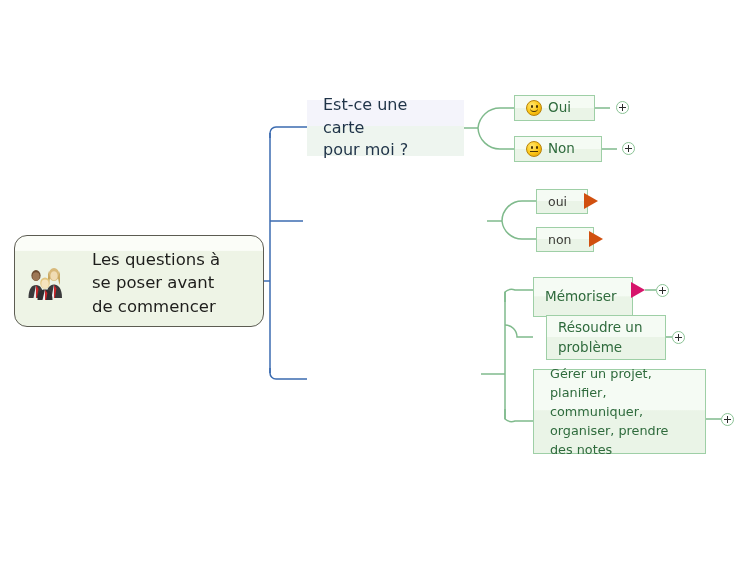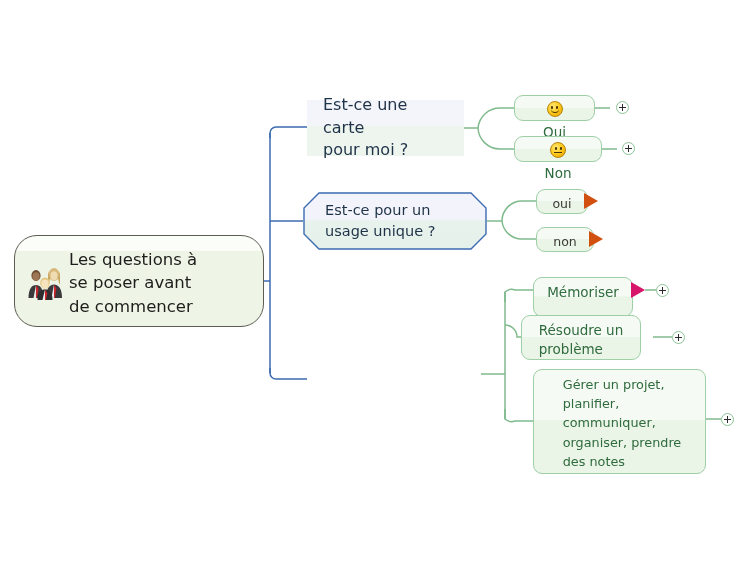--- a/index.html
+++ b/index.html
@@ -35,26 +35,26 @@
     z-index: 3;
   }
   .node .txt {
     white-space: pre-line;
     line-height: 1.42;
   }
 
   
   .root {
     border: 1.6px solid #5c5c52;
-    border-radius: 23px;
+    border-radius: 13px;
     background: linear-gradient(to bottom,
                 #fbfdf8 0%, #fbfdf8 16%,
                 #eef4e6 17%, #eef4e6 100%);
     padding: 10px 14px 6px 10px;
-    gap: 4px;
+    gap: 27px;
   }
   .root .txt {
     color: #1d1d1b;
     font-size: 16.5px;
   }
 
   
   .tile {
     background: linear-gradient(to bottom,
                 #f4f4fb 0%, #f4f4fb 46%,
@@ -80,27 +80,26 @@
     position: relative;
     z-index: 1;
     color: #1f3348;
     font-size: 14.5px;
     padding: 8px 22px;
   }
 
   
   .leaf {
     border: 1.3px solid #9ecfa6;
-    border-radius: 9px;
+    border-radius: 0;
     background: linear-gradient(to bottom,
                 #f5fbf4 0%, #f5fbf4 48%,
                 #eaf4e7 49%, #eaf4e7 100%);
     padding: 5px 11px;
     gap: 6px;
-    flex-direction: column;
   }
   .leaf .txt {
     color: #2f6b3d;
     font-size: 13.5px;
   }
   .leaf.small .txt {
     font-size: 12.5px;
     color: #3a3a35;
   }
   .leaf.big .txt {
@@ -282,60 +281,45 @@
   <div class="node leaf" style="left:514px; top:136px; width:88px; height:26px;">
     <span class="emoji">
       <i class="eye l"></i>
         <i class="eye r"></i>
         <i class="flat"></i>
     </span>
     <span class="txt">Non</span>
   </div>
   <span class="plus" style="left:622px; top:142px;"></span>
 
-  <div class="node hex" style="left:303px; top:192px; width:184px; height:58px;">
-    <svg class="hexbg" viewBox="0 0 184 58" preserveAspectRatio="none" xmlns="http://www.w3.org/2000/svg">
-      <defs>
-        <linearGradient id="hexgrad" x1="0" y1="0" x2="0" y2="1">
-          <stop offset="0%" stop-color="#f3f4fb"></stop>
-          <stop offset="48%" stop-color="#f3f4fb"></stop>
-          <stop offset="49%" stop-color="#e9f3ee"></stop>
-          <stop offset="100%" stop-color="#e4f0ea"></stop>
-        </linearGradient>
-      </defs>
-      <polygon points="16,1 168,1 183,16 183,42 168,57 16,57 1,42 1,16" fill="url(#hexgrad)" stroke="#3b6bb0" stroke-width="1.4"></polygon>
-    </svg>
-    <span class="txt">Est-ce pour un
-usage unique ?</span>
-  </div>
 
   <div class="node leaf small" style="left:536px; top:189px; width:52px; height:25px;">
     <span class="txt">oui</span>
   </div>
   <span class="arrow orange" style="left:584px; top:193px;"></span>
 
   <div class="node leaf small" style="left:536px; top:227px; width:58px; height:25px;">
     <span class="txt">non</span>
   </div>
   <span class="arrow orange" style="left:589px; top:231px;"></span>
 
 
   <div class="node leaf" style="left:533px; top:277px; width:100px; height:40px;">
     <span class="txt">Mémoriser</span>
   </div>
   <span class="arrow crimson" style="left:631px; top:282px;"></span>
   <span class="plus" style="left:656px; top:284px;"></span>
 
-  <div class="node leaf" style="left:521px; top:315px; width:120px; height:45px;">
+  <div class="node leaf" style="left:546px; top:315px; width:120px; height:45px;">
     <span class="txt">Résoudre un
 problème</span>
   </div>
   <span class="plus" style="left:672px; top:331px;"></span>
 
-  <div class="node leaf big" style="left:533px; top:369px; width:173px; height:105px;padding-left:16px;">
+  <div class="node leaf big" style="left:533px; top:369px; width:173px; height:85px;padding-left:16px;">
     <span class="txt">Gérer un projet,
 planifier,
 communiquer,
 organiser, prendre
 des notes</span>
   </div>
   <span class="plus" style="left:721px; top:413px;"></span>
 
 </div>
 

